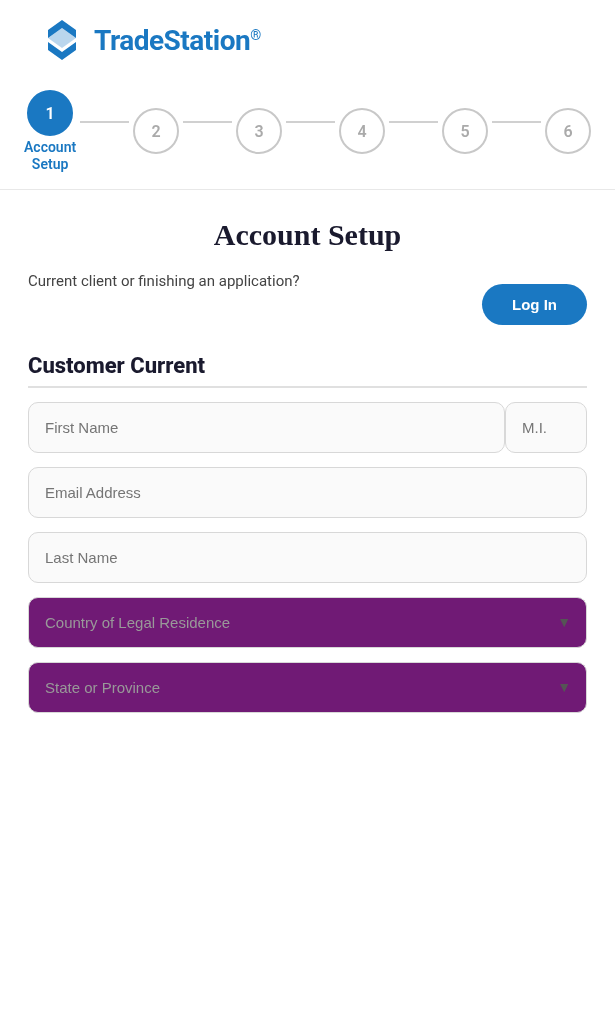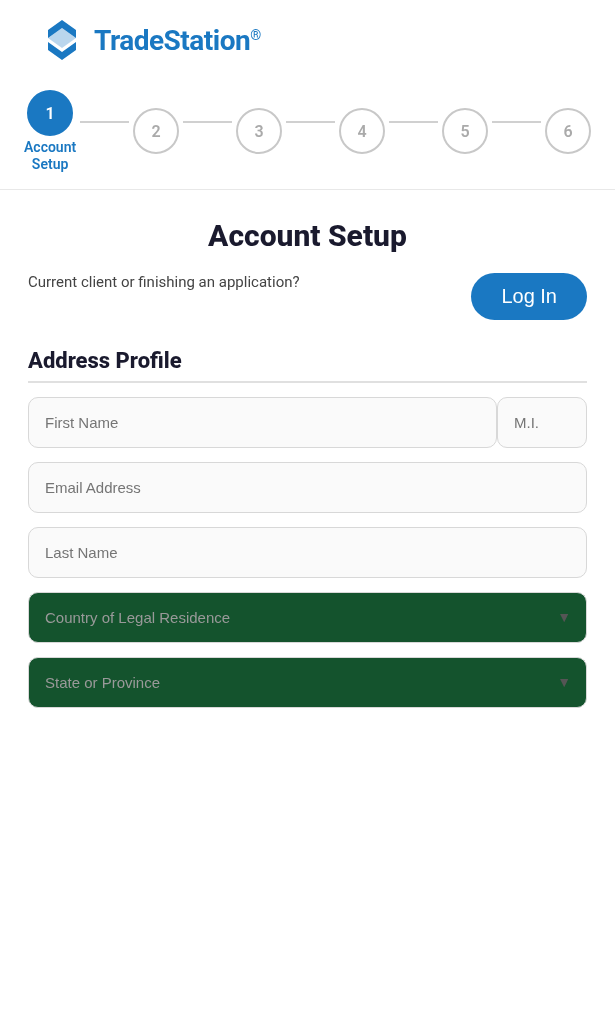--- a/index.html
+++ b/index.html
@@ -105,44 +105,46 @@
     .main-content {
       padding: 28px 28px 40px;
     }
 
     .page-title {
       font-size: 30px;
       font-weight: 800;
       color: #1a1a2e;
       text-align: center;
       margin-bottom: 20px;
+      font-family: Liberation Serif, serif;
     }
 
     .login-row {
       display: flex;
       align-items: flex-start;
       justify-content: space-between;
       margin-bottom: 28px;
     }
 
     .login-prompt {
       font-size: 15px;
       color: #444;
     }
 
     .login-btn {
       background: #1a78c2;
       color: #fff;
       border: none;
       border-radius: 30px;
       padding: 12px 30px;
-      font-size: 20px;
-      font-weight: 400;
+      font-size: 15px;
+      font-weight: 700;
       cursor: pointer;
       white-space: nowrap;
+      margin-top: 12px;
     }
 
     .section-title {
       font-size: 22px;
       font-weight: 800;
       color: #1a1a2e;
       margin-bottom: 8px;
     }
 
     .section-divider {
@@ -167,21 +169,21 @@
       display: flex;
       gap: 0;
       margin-bottom: 14px;
     }
 
     .form-row .input-field.large {
       flex: 1;
     }
 
     .form-row .input-field.small {
-      width: 90px;
+      width: 82px;
       flex-shrink: 0;
     }
 
     .input-field {
       width: 100%;
       padding: 16px 16px;
       border: 1.5px solid #d8d8d8;
       border-radius: 10px;
       font-size: 15px;
       color: #999;
@@ -196,21 +198,21 @@
       margin-bottom: 14px;
     }
 
     .select-field {
       width: 100%;
       padding: 16px 44px 16px 16px;
       border: 1.5px solid #d8d8d8;
       border-radius: 10px;
       font-size: 15px;
       color: #999;
-      background: #14532d;
+      background: #701a75;
       outline: none;
       appearance: none;
       cursor: pointer;
     }
 
     .select-arrow {
       position: absolute;
       right: 16px;
       top: 50%;
       transform: translateY(-50%);
@@ -287,21 +289,21 @@
 
 <div class="main-content">
 
   <h1 class="page-title">Account Setup</h1>
 
   <div class="login-row">
     <span class="login-prompt">Current client or finishing an application?</span>
     <button class="login-btn">Log In</button>
   </div>
 
-  <h2 class="section-title">Address Profile</h2>
+  <h2 class="section-title">Customer Current</h2>
   <div class="section-divider"></div>
 
   <div class="form-row">
     <input class="input-field large" type="text" placeholder="First Name" style="">
     <input class="input-field small" type="text" placeholder="M.I." style="">
   </div>
 
   <div class="form-group">
     <input class="input-field" type="email" placeholder="Email Address" style="">
   </div>

